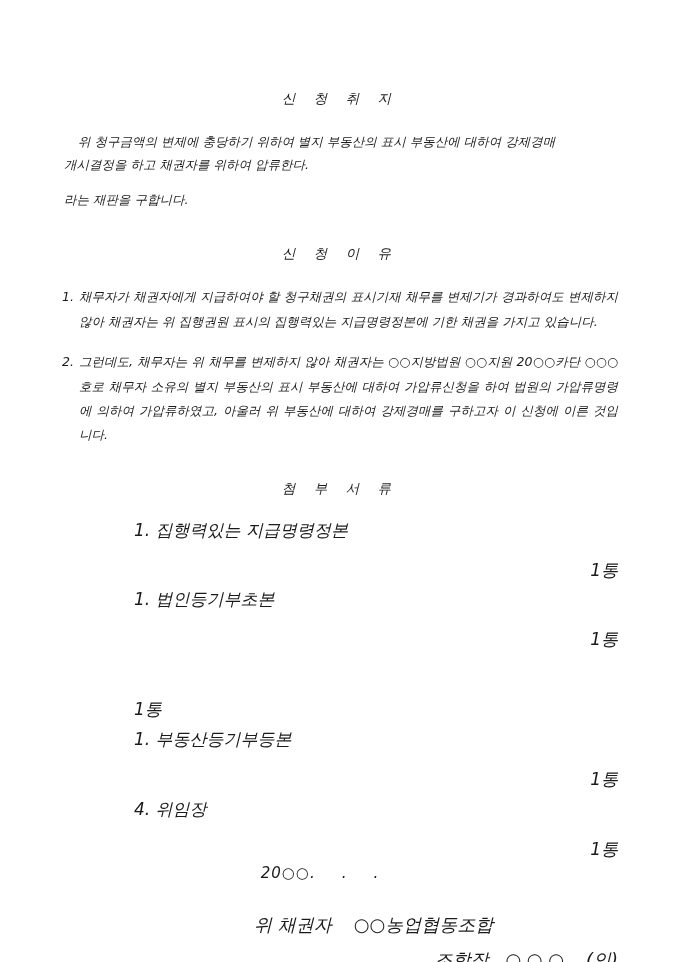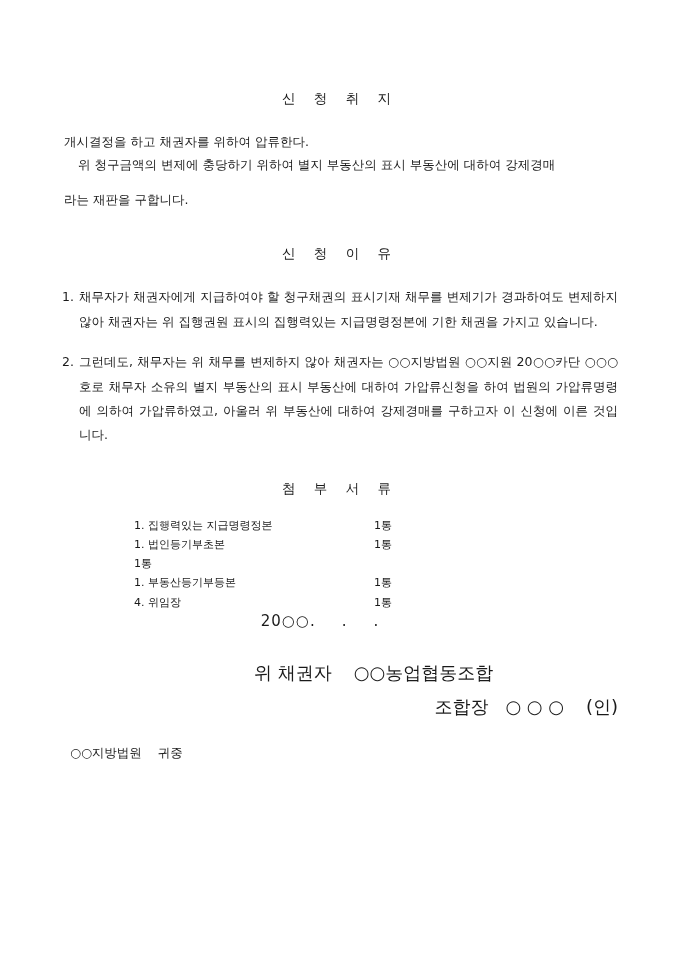--- a/index.html
+++ b/index.html
@@ -14,20 +14,21 @@
     color: #1a1a1a;
     position: relative;
     overflow: hidden;
   }
   .page {
     width: 680px;
     height: 962px;
     box-sizing: border-box;
     padding: 82px 62px 0 62px;
     position: relative;
+    font-style: italic;
   }
   .doc-heading {
     text-align: center;
     font-size: 13.5px;
     letter-spacing: 7px;
     font-weight: 500;
     margin: 0;
     padding: 0;
   }
   .h-purport { margin-top: 8px; }
@@ -74,30 +75,32 @@
     text-justify: inter-ideograph;
   }
 
   .attach-list {
     margin: 18px 0 0 0;
     padding: 0;
     list-style: none;
   }
   .attach-row {
     display: flex;
-    font-size: 11px;
+    font-size: 17px;
     line-height: 1.75;
     padding-left: 72px;
+    justify-content: space-between;
   }
   .attach-label {
     width: 240px;
     flex: 0 0 auto;
   }
   .attach-count {
     flex: 0 0 auto;
+    margin-top: 40px;
   }
 
   .date-line {
     text-align: center;
     font-size: 15px;
     letter-spacing: 1px;
     padding-right: 40px;
   }
   .date-line .dot-space { display: inline-block; width: 26px; }
 
@@ -125,22 +128,22 @@
   .court-line .gap { display: inline-block; width: 16px; }
 </style>
 </head>
 <body>
 
 <div class="page">
 
   <div class="doc-heading h-purport">신 청 취 지</div>
 
   <div class="purport-body">
+    <div class="para line-indent">위 청구금액의 변제에 충당하기 위하여 별지 부동산의 표시 부동산에 대하여 강제경매</div>
     <div class="para">개시결정을 하고 채권자를 위하여 압류한다.</div>
-    <div class="para line-indent">위 청구금액의 변제에 충당하기 위하여 별지 부동산의 표시 부동산에 대하여 강제경매</div>
     <div class="para purport-tail">라는 재판을 구합니다.</div>
   </div>
 
   <div class="doc-heading h-reason">신 청 이 유</div>
 
   <ol class="reason-list">
     <li class="reason-item">
       <span class="reason-num">1.</span>
       <span class="reason-text">채무자가 채권자에게 지급하여야 할 청구채권의 표시기재 채무를 변제기가 경과하여도 변제하지 않아 채권자는 위 집행권원 표시의 집행력있는 지급명령정본에 기한 채권을 가지고 있습니다.</span>
     </li>

